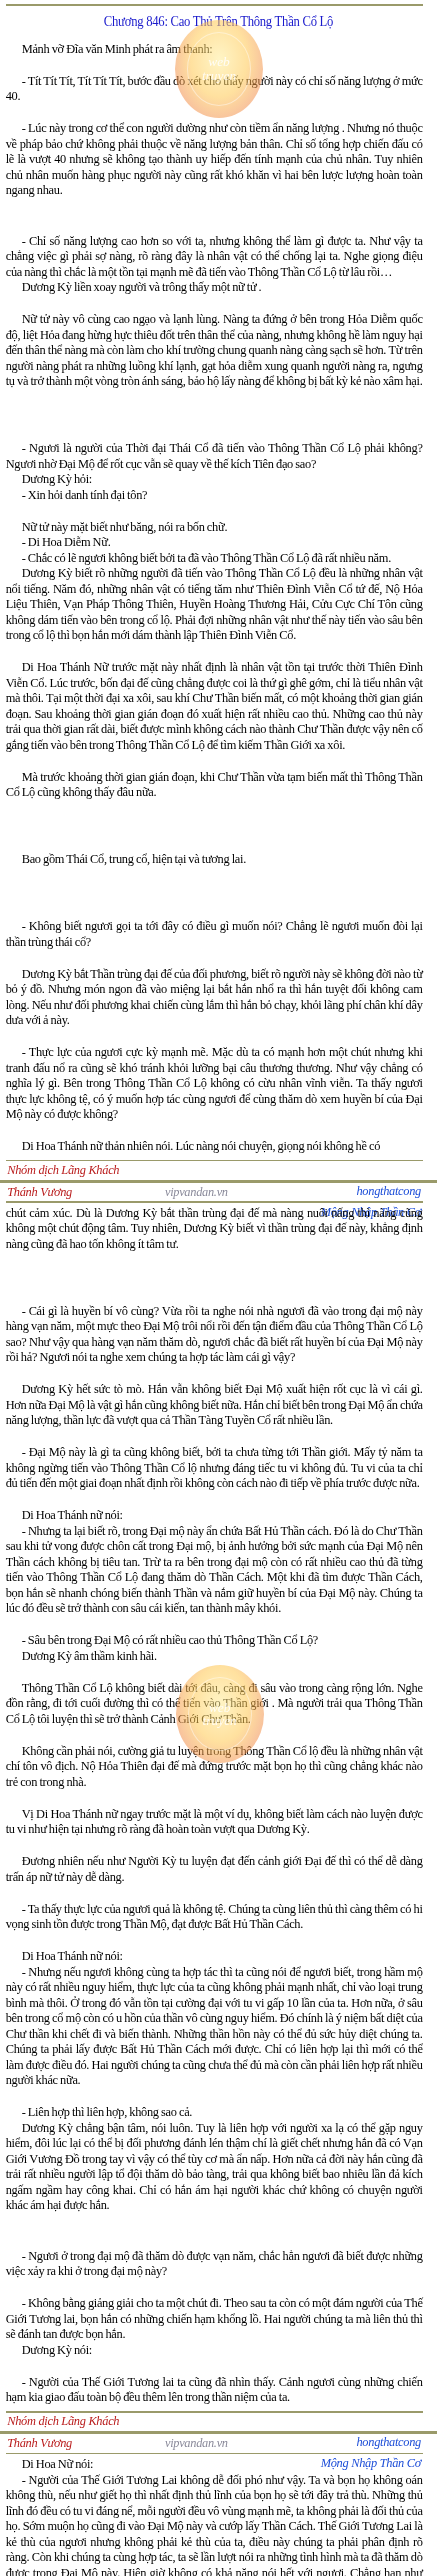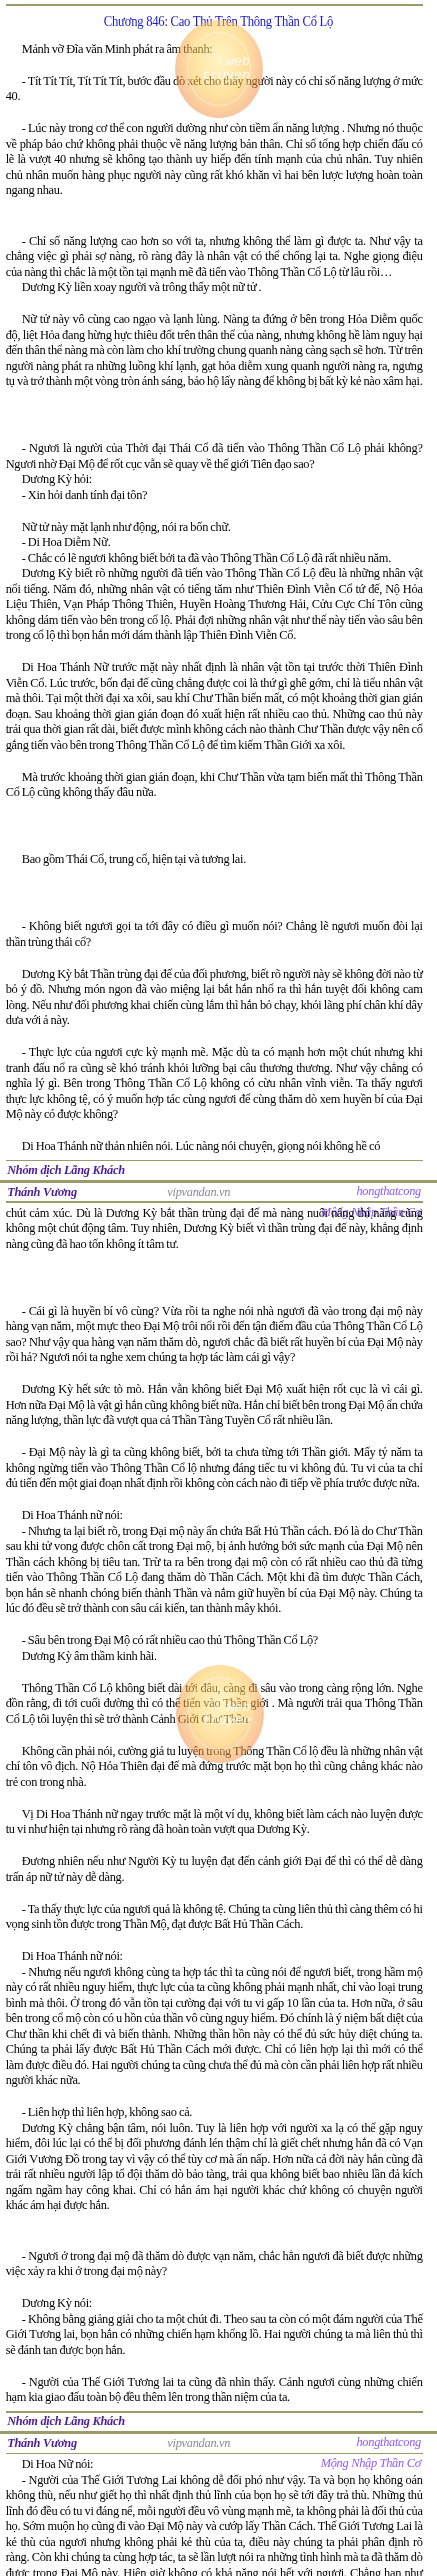--- a/index.html
+++ b/index.html
@@ -8,27 +8,27 @@
   .top-rule { height: 1.5px; background: #9a9a6a; margin: 4.1px 14.4px 0 5.7px; }
   .title { text-align: center; color: #1a1acc; font-size: 14.4px; line-height: 17.5px; margin: 7.2px 0 11.3px 0; font-weight: normal; letter-spacing: -0.3px; transform: scaleX(0.88); }
   .content { padding: 0 14.4px 0 5.7px; }
   .p { font-size: 12.4px; line-height: 15.5px; text-align: justify; text-indent: 16px; margin: 0; letter-spacing: -0.3px; word-spacing: -0.5px; }
   .gap-m { height: 16.5px; }
   .gap-l { height: 35px; }
   .band { margin: 5.2px 0 3.1px 0; }
   .band .rule-thin { height: 1.5px; background: #9a9a6a; margin: 0 14.4px 0 5.7px; }
   .band .rule-thick { height: 3.1px; background: #9a9a6a; }
   .band-row { display: flex; justify-content: space-between; align-items: center; height: 18.5px; padding: 0 16px 0 7.2px; font-style: italic; font-size: 12.4px; letter-spacing: -0.3px; }
-  .green { color: #4c1d95; font-weight: bold; }
-  .orange { color: #8b5cf6; margin-top: 41px; }
+  .green { color: #b91c1c; }
+  .orange { color: #1d4ed8; margin-top: 41px; }
   .grey { color: #8a8a9a; }
   .watermark { position: absolute; width: 88px; height: 98px; border-radius: 50%;
     background: radial-gradient(ellipse at 50% 40%, rgba(255,236,150,0.55) 0%, rgba(255,200,80,0.55) 45%, rgba(240,130,60,0.5) 75%, rgba(240,130,60,0) 100%);
     pointer-events: none; display: flex; align-items: center; justify-content: center; }
-  .watermark .inner { width: 62px; height: 72px; border-radius: 50%; border: 1.5px solid rgba(255,255,255,0.45); display: flex; flex-direction: column; align-items: flex-end; justify-content: center; color: rgba(255,255,255,0.85); font-family: Liberation Mono, monospace; font-style: italic; font-size: 13.4px; line-height: 13.4px; }
+  .watermark .inner { width: 62px; height: 72px; border-radius: 50%; border: 1.5px solid rgba(255,255,255,0.45); display: flex; flex-direction: column; align-items: center; justify-content: center; color: rgba(255,255,255,0.85); font-family: Liberation Serif, serif; font-style: italic; font-size: 13.4px; line-height: 13.4px; }
 </style>
 </head>
 <body>
 
 <div class="page">
   <div class="top-rule"></div>
   <h1 class="title">Chương 846: Cao Thủ Trên Thông Thần Cổ Lộ</h1>
 
   <div class="watermark" style="left:175px; top:15.5px;">
     <div class="inner">
@@ -43,25 +43,25 @@
     <p class="p">- Tít Tít Tít, Tít Tít Tít, bước đầu dò xét cho thấy người này có chỉ số năng lượng ở mức 40.</p>
     <div class="gap-m"></div>
     <p class="p">- Lúc này trong cơ thể con người dường như còn tiềm ẩn năng lượng . Nhưng nó thuộc về pháp bảo chứ không phải thuộc về năng lượng bản thân. Chỉ số tổng hợp chiến đấu có lẽ là vượt 40 nhưng sẽ không tạo thành uy hiếp đến tính mạnh của chủ nhân. Tuy nhiên chủ nhân muốn hàng phục người này cũng rất khó khăn vì hai bên lược lượng hoàn toàn ngang nhau.</p>
     <div class="gap-l"></div>
     <p class="p">- Chỉ số năng lượng cao hơn so với ta, nhưng không thể làm gì được ta. Như vậy ta chẳng việc gì phải sợ nàng, rõ ràng đây là nhân vật có thể chống lại ta. Nghe giọng điệu của nàng thì chắc là một tồn tại mạnh mẽ đã tiến vào Thông Thần Cổ Lộ từ lâu rồi…</p>
     <p class="p">Dương Kỳ liền xoay người và trông thấy một nữ tử .</p>
     <div class="gap-m"></div>
     <p class="p">Nữ tử này vô cùng cao ngạo và lạnh lùng. Nàng ta đứng ở bên trong Hỏa Diễm quốc độ, liệt Hỏa đang hừng hực thiêu đốt trên thân thể của nàng, nhưng không hề làm nguy hại đến thân thể nàng mà còn làm cho khí trường chung quanh nàng càng sạch sẽ hơn. Từ trên người nàng phát ra những luồng khí lạnh, gạt hỏa diễm xung quanh người nàng ra, ngưng tụ và trở thành một vòng tròn ánh sáng, bảo hộ lấy nàng để không bị bất kỳ kẻ nào xâm hại.</p>
     <div class="gap-l"></div>
     <div class="gap-m"></div>
-    <p class="p">- Ngươi là người của Thời đại Thái Cổ đã tiến vào Thông Thần Cổ Lộ phải không? Ngươi nhờ Đại Mộ để rốt cục vẫn sẽ quay về thế giới Tiên đạo sao?</p>
+    <p class="p">- Ngươi là người của Thời đại Thái Cổ đã tiến vào Thông Thần Cổ Lộ phải không? Ngươi nhờ Đại Mộ để rốt cục vẫn sẽ quay về thế kích Tiên đạo sao?</p>
     <p class="p">Dương Kỳ hỏi:</p>
     <p class="p">- Xin hỏi danh tính đại tôn?</p>
     <div class="gap-m"></div>
-    <p class="p">Nữ tử này mặt lạnh như động, nói ra bốn chữ.</p>
+    <p class="p">Nữ tử này mặt biết như băng, nói ra bốn chữ.</p>
     <p class="p">- Di Hoa Diễm Nữ.</p>
     <p class="p">- Chắc có lẽ ngươi không biết bởi ta đã vào Thông Thần Cổ Lộ đã rất nhiều năm.</p>
     <p class="p">Dương Kỳ biết rõ những người đã tiến vào Thông Thần Cổ Lộ đều là những nhân vật nổi tiếng. Năm đó, những nhân vật có tiếng tăm như Thiên Đình Viễn Cổ tứ đế, Nộ Hỏa Liệu Thiên, Vạn Pháp Thông Thiên, Huyền Hoàng Thương Hải, Cửu Cực Chí Tôn cũng không dám tiến vào bên trong cổ lộ. Phải đợi những nhân vật như thế này tiến vào sâu bên trong cổ lộ thì bọn hắn mới dám thành lập Thiên Đình Viễn Cổ.</p>
     <div class="gap-m"></div>
     <p class="p">Di Hoa Thánh Nữ trước mặt này nhất định là nhân vật tồn tại trước thời Thiên Đình Viễn Cổ. Lúc trước, bốn đại đế cũng chẳng được coi là thứ gì ghê gớm, chỉ là tiểu nhân vật mà thôi. Tại một thời đại xa xôi, sau khí Chư Thần biến mất, có một khoảng thời gian gián đoạn. Sau khoảng thời gian gián đoạn đó xuất hiện rất nhiều cao thủ. Những cao thủ này trải qua thời gian rất dài, biết được mình không cách nào thành  Chư Thần được vậy nên cố gắng tiến vào bên trong Thông Thần Cổ Lộ để tìm kiếm Thần Giới xa xôi.</p>
     <div class="gap-m"></div>
     <p class="p">Mà trước khoảng thời gian gián đoạn, khi Chư Thần vừa tạm biến mất thì Thông Thần Cổ Lộ cũng không thấy đâu nữa.</p>
     <div class="gap-m"></div>
     <div class="gap-l"></div>
     <p class="p">Bao gồm Thái Cổ, trung cổ, hiện tại và tương lai.</p>
@@ -126,22 +126,22 @@
     <p class="p">- Ta thấy thực lực của ngươi quả là không tệ. Chúng ta cùng liên thủ thì càng thêm có hi vọng sinh tồn được trong Thần Mộ, đạt được Bất Hủ Thần Cách.</p>
     <div class="gap-m"></div>
     <p class="p">Di Hoa Thánh nữ nói:</p>
     <p class="p">- Nhưng nếu ngươi không cùng ta hợp tác thì ta cũng nói để ngươi biết, trong hầm mộ này có rất nhiều nguy hiểm, thực lực của ta cũng không phải mạnh nhất, chỉ vào loại trung bình mà thôi. Ở trong đó vẫn tồn tại cường đại với tu vi gấp 10 lần của ta. Hơn nữa, ở sâu bên trong cổ mộ còn có u hồn của thần vô cùng nguy hiểm. Đó chính  là ý niệm bất diệt của Chư thần khi chết đi và biến thành. Những thần hồn này có thể đủ sức hủy diệt chúng ta. Chúng ta phải lấy được Bất Hủ Thần Cách mới được. Chỉ có liên hợp lại thì mới có thể làm được điều đó. Hai người chúng ta cũng chưa thể đủ mà còn cần phải liên hợp rất nhiều người khác nữa.</p>
     <div class="gap-m"></div>
     <p class="p">- Liên hợp thì liên hợp, không sao cả.</p>
     <p class="p">Dương Kỳ chẳng bận tâm, nói luôn. Tuy là liên hợp với người xa lạ có thể gặp nguy hiểm, đôi lúc lại có thể bị đối phương đánh lén thậm chí là giết chết nhưng hắn đã có Vạn Giới Vương Đồ trong tay vì vậy có thể tùy cơ mà ẩn nấp. Hơn nữa cả đời này hắn cũng đã trải rất nhiều người lập tổ đội thăm dò bảo tàng, trải qua không biết bao nhiêu lần đả kích ngấm ngầm hay công khai. Chỉ có hắn ám hại người khác chứ không có chuyện người khác ám hại được hắn.</p>
     <div class="gap-l"></div>
     <p class="p">- Ngươi ở trong đại mộ đã thăm dò được vạn năm, chắc hẳn ngươi đã biết được những việc xảy ra khi ở trong đại mộ này?</p>
     <div class="gap-m"></div>
+    <p class="p">- Không bằng giảng giải cho ta một chút đi. Theo sau ta còn có một đám người của Thế Giới Tương lai, bọn hắn có những chiến hạm khổng lồ. Hai người chúng ta mà liên thủ thì sẽ đánh tan được bọn hắn.</p>
     <p class="p">Dương Kỳ nói:</p>
-    <p class="p">- Không bằng giảng giải cho ta một chút đi. Theo sau ta còn có một đám người của Thế Giới Tương lai, bọn hắn có những chiến hạm khổng lồ. Hai người chúng ta mà liên thủ thì sẽ đánh tan được bọn hắn.</p>
     <div class="gap-m"></div>
     <p class="p">- Người của Thế Giới Tương lai ta cũng đã nhìn thấy. Cảnh ngươi cùng những chiến hạm kia giao đấu toàn bộ đều thêm lên trong thần niệm của ta.</p>
   </div>
 
   <div class="band">
     <div class="rule-thin"></div>
     <div class="band-row">
       <span class="green">Nhóm dịch Lãng Khách</span>
       <span class="orange">hongthatcong</span>
     </div>

